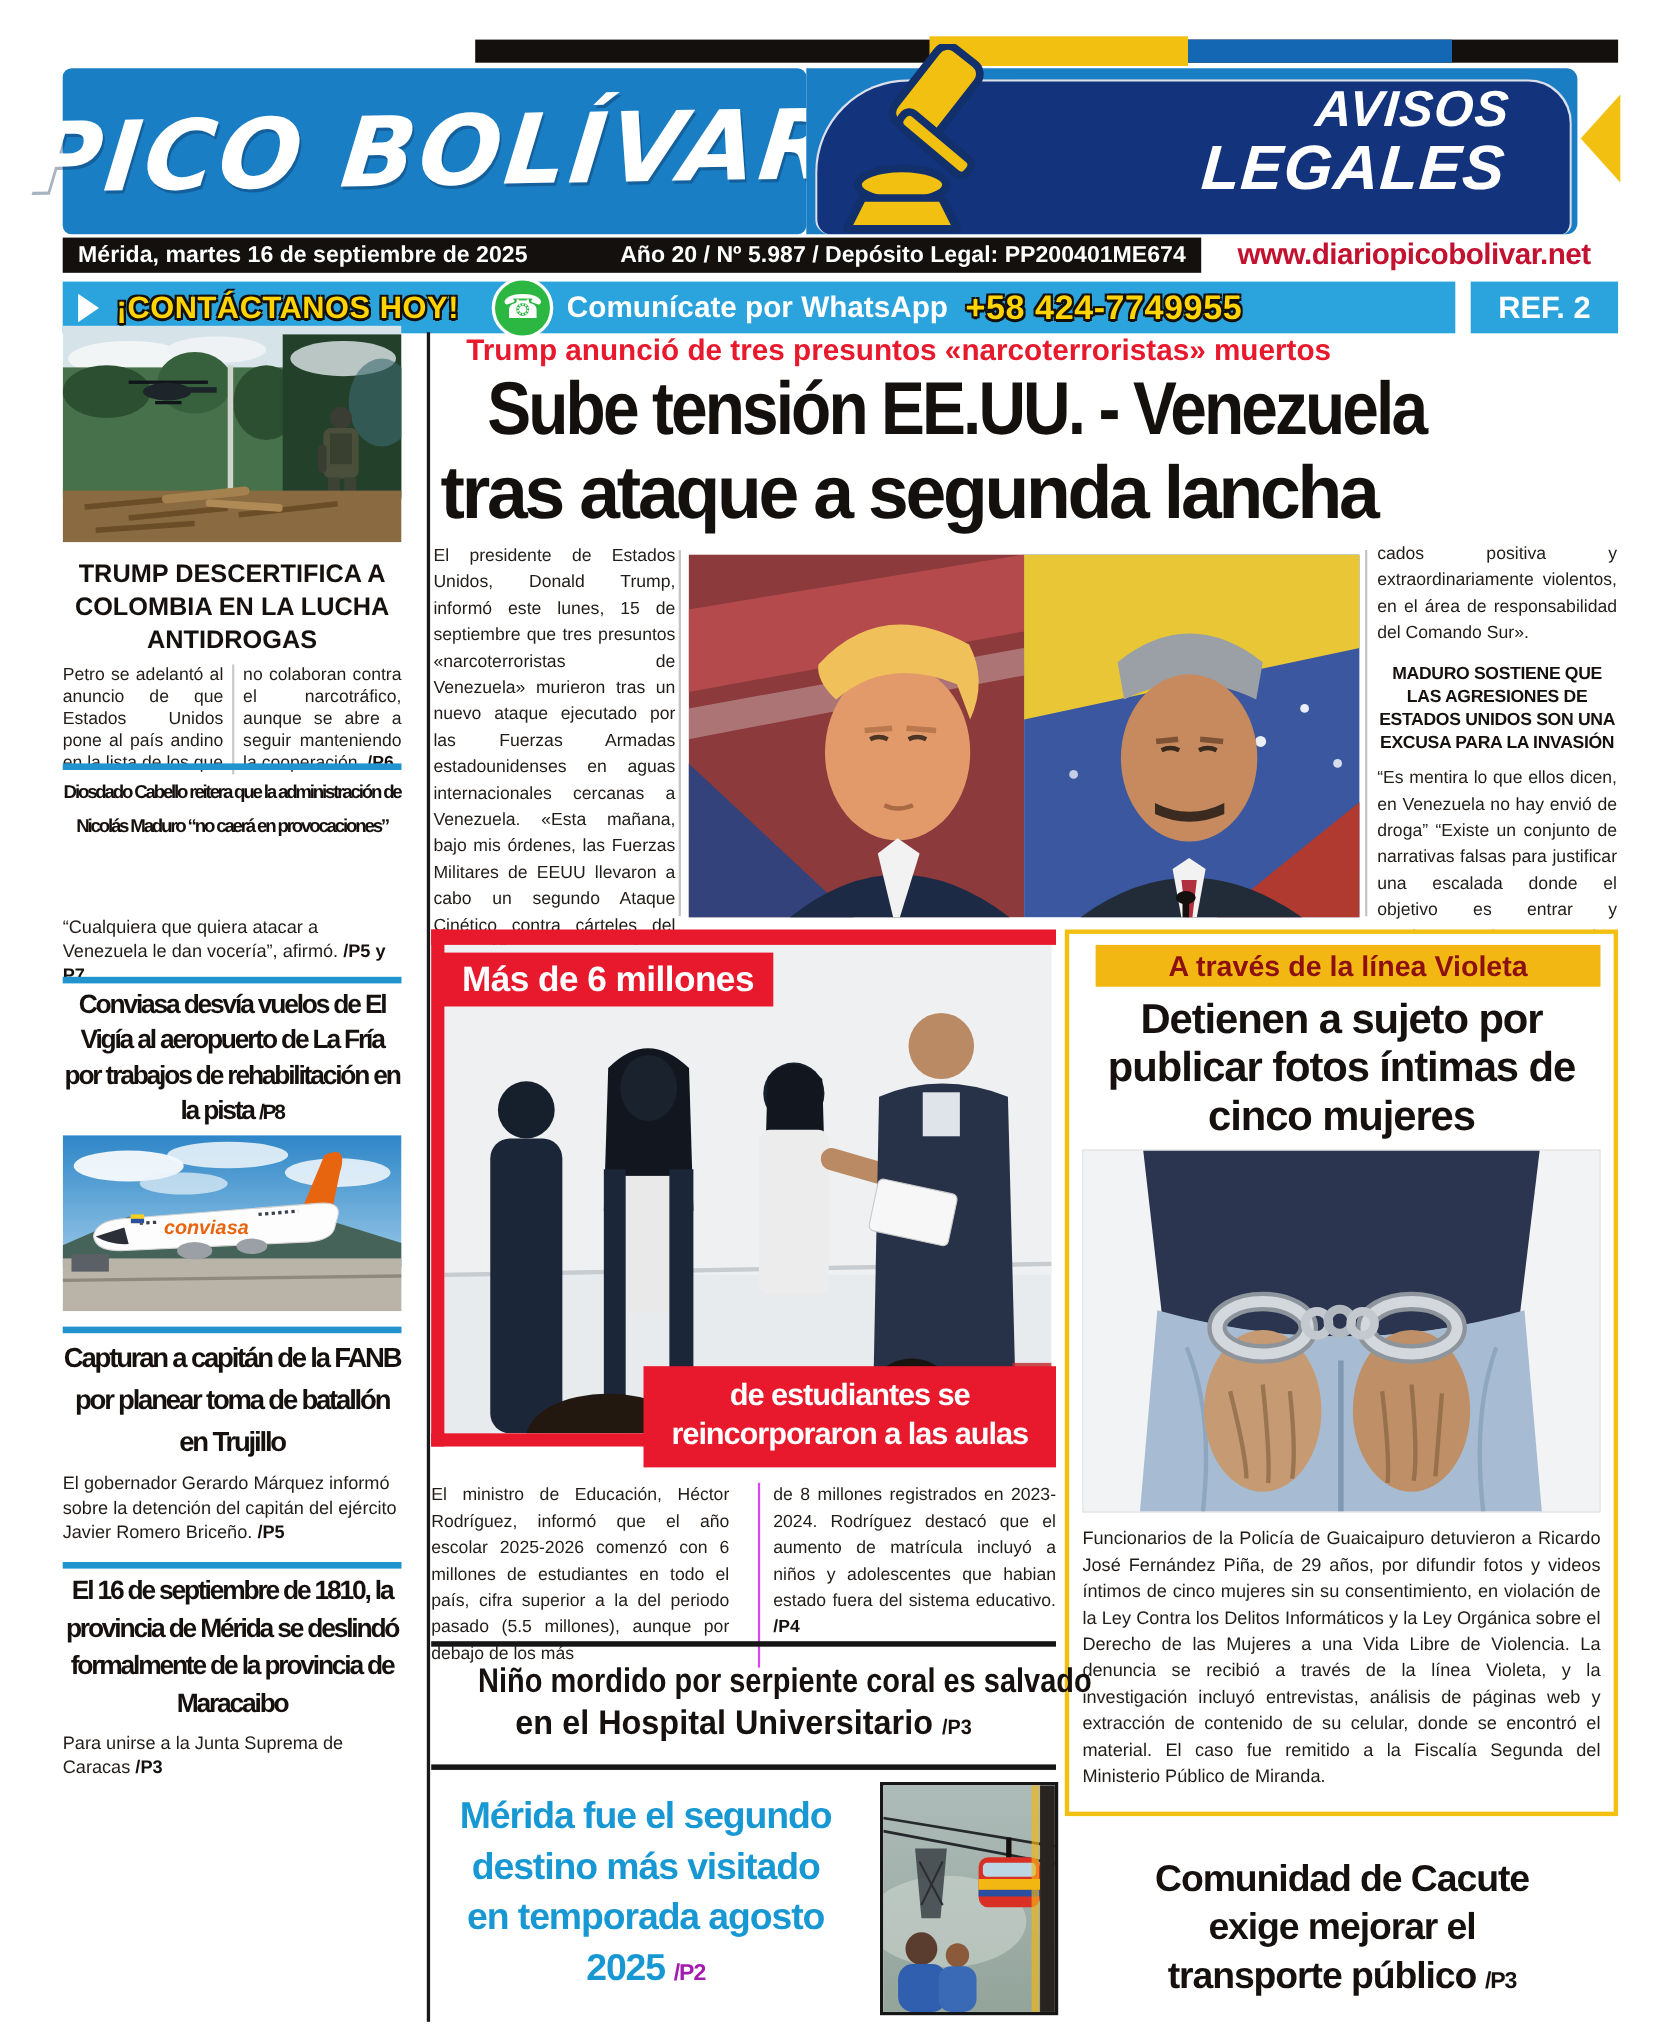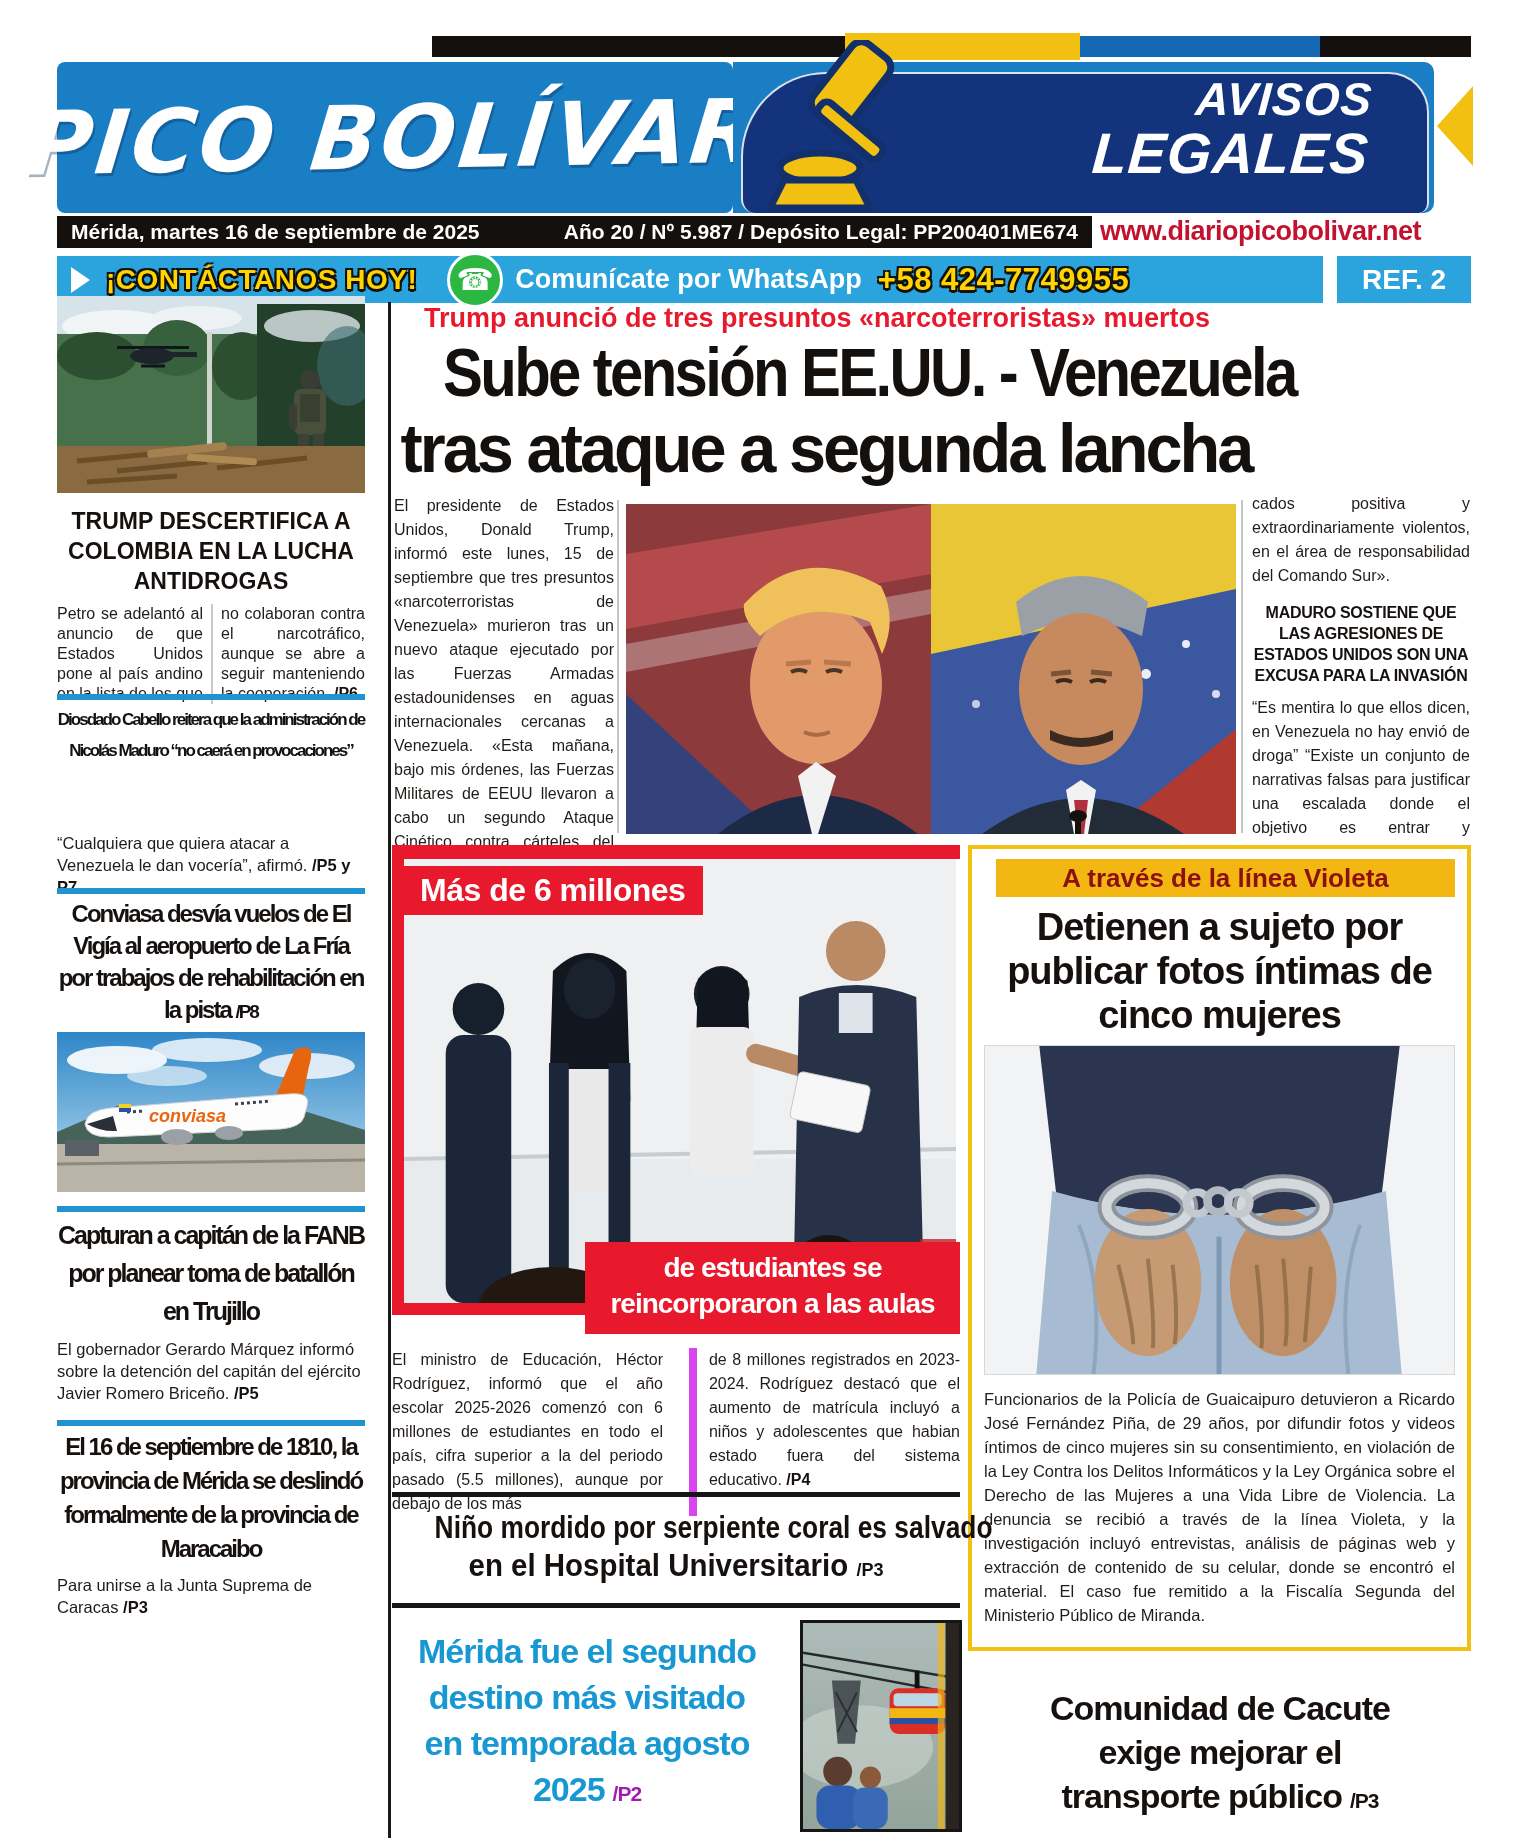--- a/index.html
+++ b/index.html
@@ -19,21 +19,21 @@
   .hdr-band { left:733px; top:62px; width:701px; height:151px; background:#1a7ec5; border-radius:0 10px 10px 0; }
   .navy-blob { position:absolute; left:8px; top:10px; width:688px; height:141px; background:#14337d; border-radius:85px 40px 10px 14px; border:2px solid rgba(255,255,255,.85); border-bottom:none; }
   .legal-lines { position:absolute; right:64px; top:14px; text-align:right; color:#fff; font-style:italic; font-weight:bold; line-height:1.04; transform:skewX(-4deg); }
   .legal-l1 { font-size:46px; letter-spacing:1px; }
   .legal-l2 { font-size:57px; letter-spacing:1px; }
   .gavel-wrap { left:742px; top:40px; width:210px; height:172px; z-index:3; }
   .corner-tri { left:1437px; top:86px; width:0; height:0; border-top:40px solid transparent; border-bottom:40px solid transparent; border-right:36px solid #f2c010; }
 
   
   .datebar { left:57px; top:216px; width:1035px; height:32px; background:#14100d; color:#fff; display:flex; justify-content:space-between; align-items:center; padding:3px 14px; font-weight:bold; font-size:21px; }
-  .website { left:1100px; top:214px; width:371px; height:34px; color:#c31230; font-weight:800; font-size:27px; text-align:left; line-height:34px; letter-spacing:-0.5px; }
+  .website { left:1100px; top:214px; width:371px; height:34px; color:#c31230; font-weight:800; font-size:27px; text-align:center; line-height:34px; letter-spacing:-0.5px; }
 
   
   .contactbar { left:57px; top:256px; width:1266px; height:47px; background:#2ba3dc; display:flex; align-items:center; }
   .play-tri { width:0; height:0; border-top:13px solid transparent; border-bottom:13px solid transparent; border-left:19px solid #fff; margin-left:14px; }
   .outline-yellow { color:#ffd400; font-weight:900; text-shadow:-2px -2px 0 #14100d,2px -2px 0 #14100d,-2px 2px 0 #14100d,2px 2px 0 #14100d,0 3px 0 #14100d; }
   .cta { font-size:28px; margin-left:16px; letter-spacing:.5px; }
   .wa-icon { width:56px; height:56px; border-radius:50%; background:#2bb741; border:3px solid #fff; color:#fff; display:flex; align-items:center; justify-content:center; font-size:30px; margin-left:30px; flex:0 0 auto; }
   .wa-label { color:#fff; font-size:27px; font-weight:bold; margin-left:12px; }
   .phone { font-size:31px; margin-left:16px; letter-spacing:.5px; }
   .refbox { left:1337px; top:256px; width:134px; height:47px; background:#2ba3dc; color:#fff; font-weight:800; font-size:28px; text-align:center; line-height:47px; }
@@ -78,21 +78,21 @@
   
   .edu-frame { left:392px; top:845px; width:568px; height:470px; }
   .edu-top { position:absolute; left:0; top:0; width:100%; height:14px; background:#e8192c; }
   .edu-left { position:absolute; left:0; top:0; width:12px; height:100%; background:#e8192c; }
   .edu-bot { position:absolute; left:0; bottom:0; width:230px; height:12px; background:#e8192c; }
   .edu-photo { position:absolute; left:12px; top:14px; width:552px; height:444px; }
   .edu-badge { left:402px; top:866px; background:#e8192c; color:#fff; font-weight:800; font-size:32px; padding:6px 18px; letter-spacing:-0.5px; }
   .edu-banner { left:585px; top:1242px; width:375px; height:92px; background:#e8192c; color:#fff; font-weight:800; font-size:28px; line-height:36px; letter-spacing:-1px; text-align:center; padding:8px 8px; }
   .edu-body { left:392px; top:1348px; width:568px; display:flex; }
   .edu-body .c { width:272px; }
-  .edu-body .c2 { margin-left:26px; border-left:8px solid #d946ef; padding-left:12px; }
+  .edu-body .c2 { margin-left:26px; border-left:2px solid #d946ef; padding-left:12px; }
 
   
   .vio-box { left:968px; top:845px; width:503px; height:806px; border:4px solid #f2c010; background:#fff; padding:10px 12px; }
   .vio-kicker { background:#f2b712; color:#8c1010; font-weight:800; font-size:26px; text-align:center; line-height:38px; height:38px;margin-left:12px; }
   .vio-head { font-size:38px; line-height:44px; font-weight:800; letter-spacing:-1px; text-align:center; margin-top:8px; }
   .vio-photo { width:100%; height:330px; margin-top:8px; border:1px solid #d8d8d8; }
   .vio-body { margin-top:12px; font-size:16.5px; line-height:24px; text-align:justify; color:#221c18; }
 
   
   .snake { left:392px; top:1492px; width:568px; border-top:5px solid #161616; border-bottom:5px solid #161616; padding:12px 0 14px; text-align:center; }

